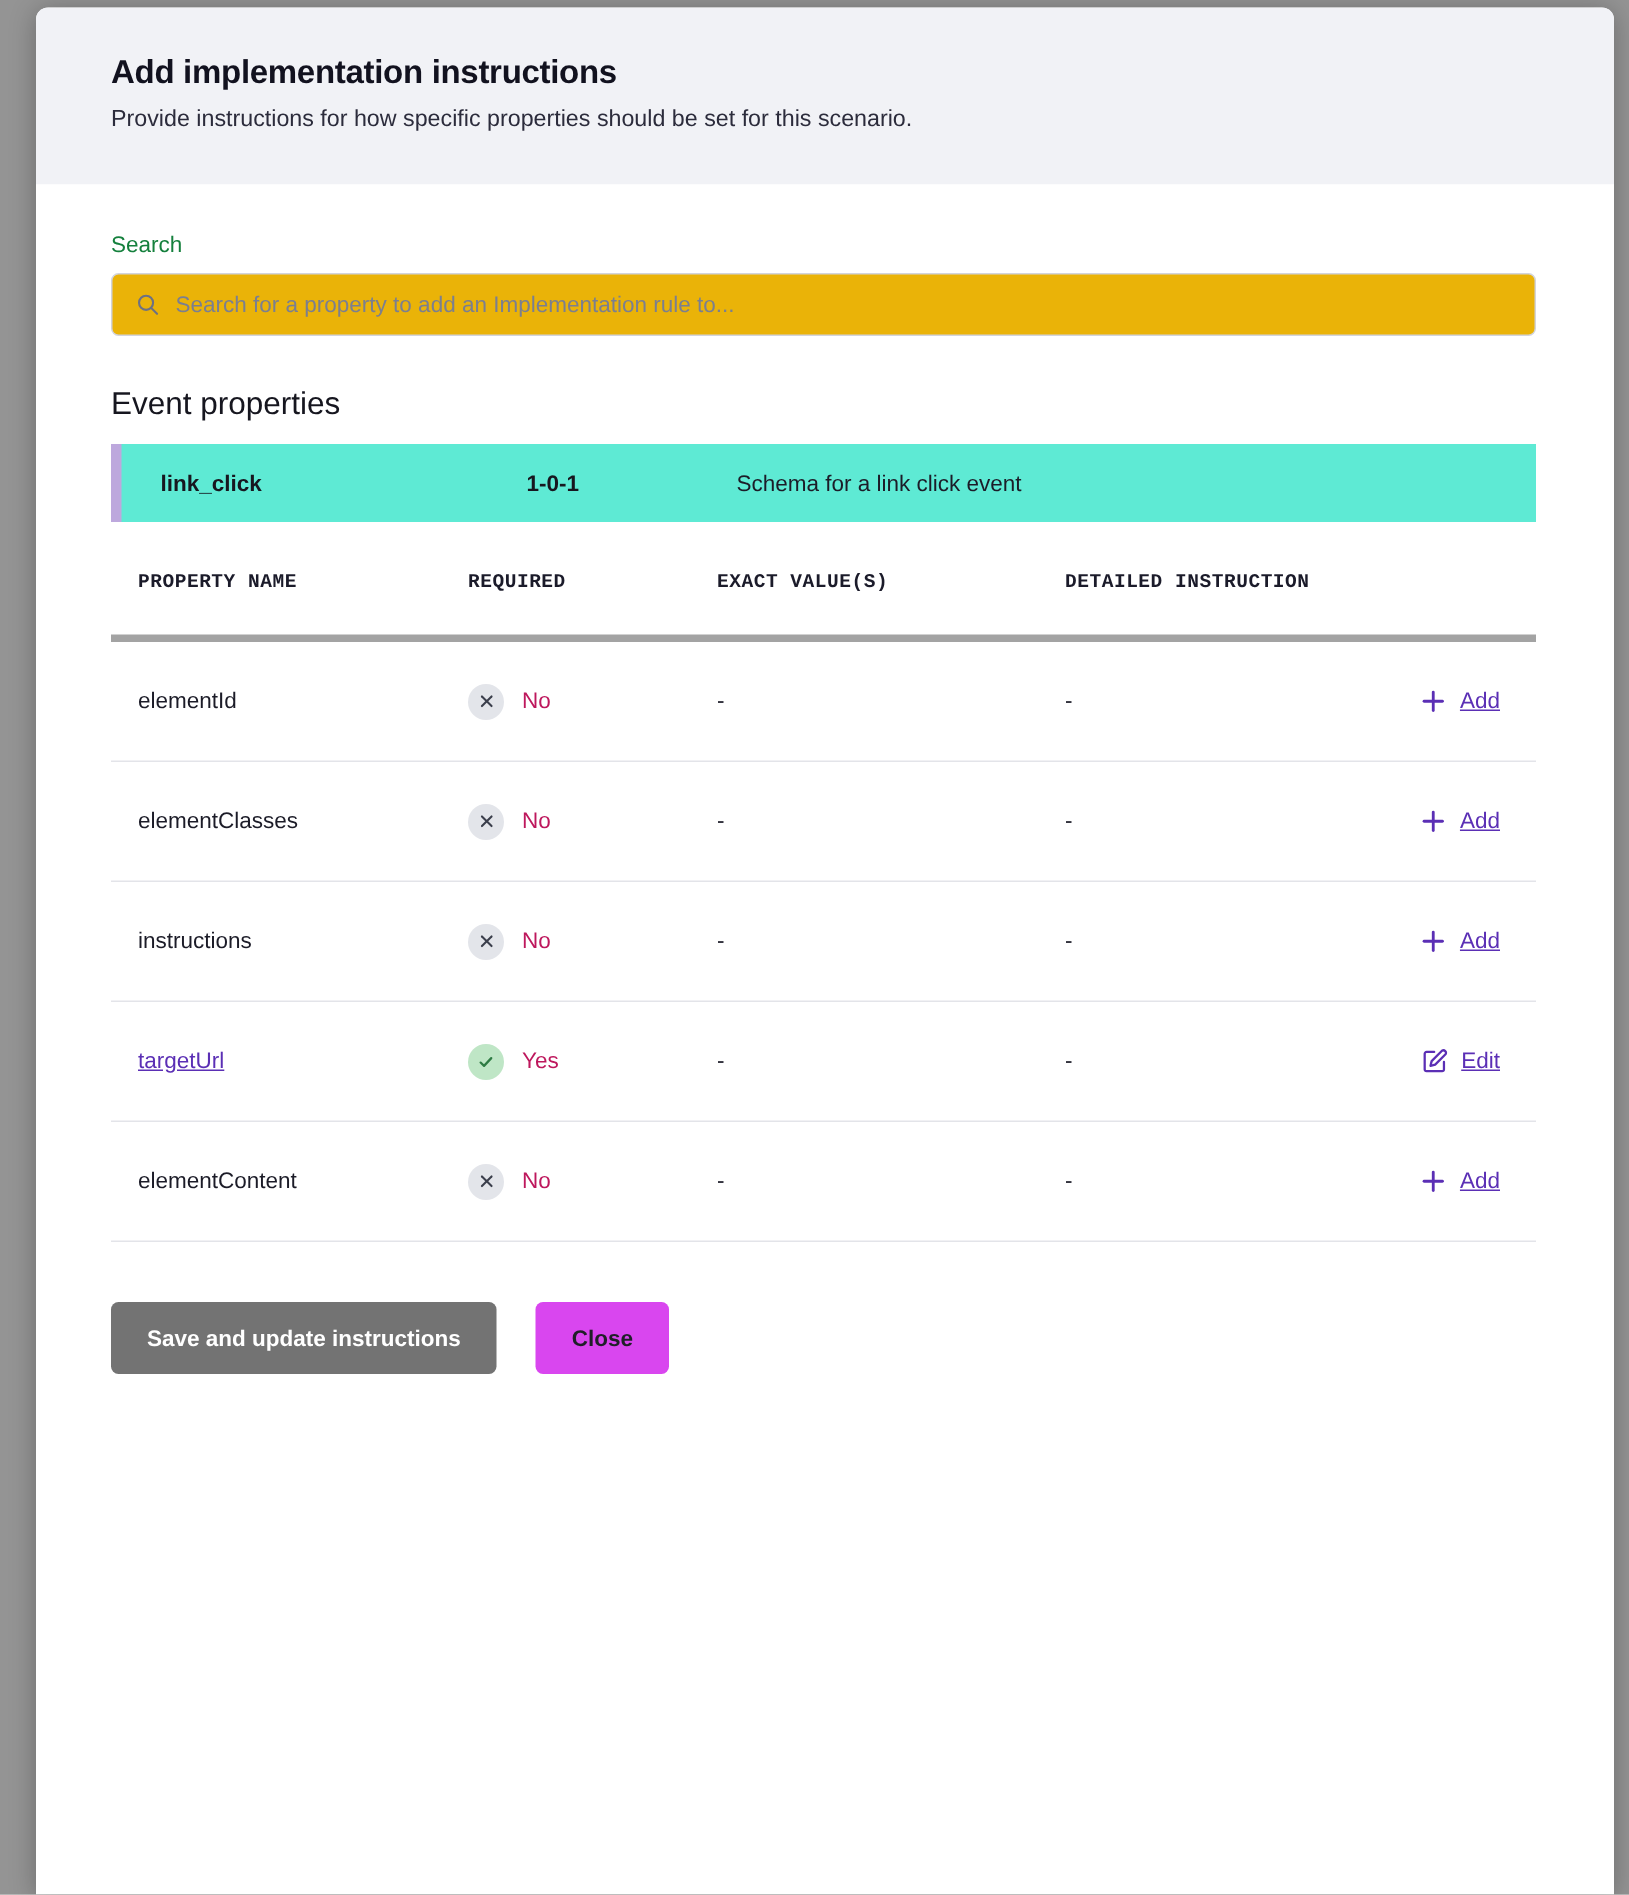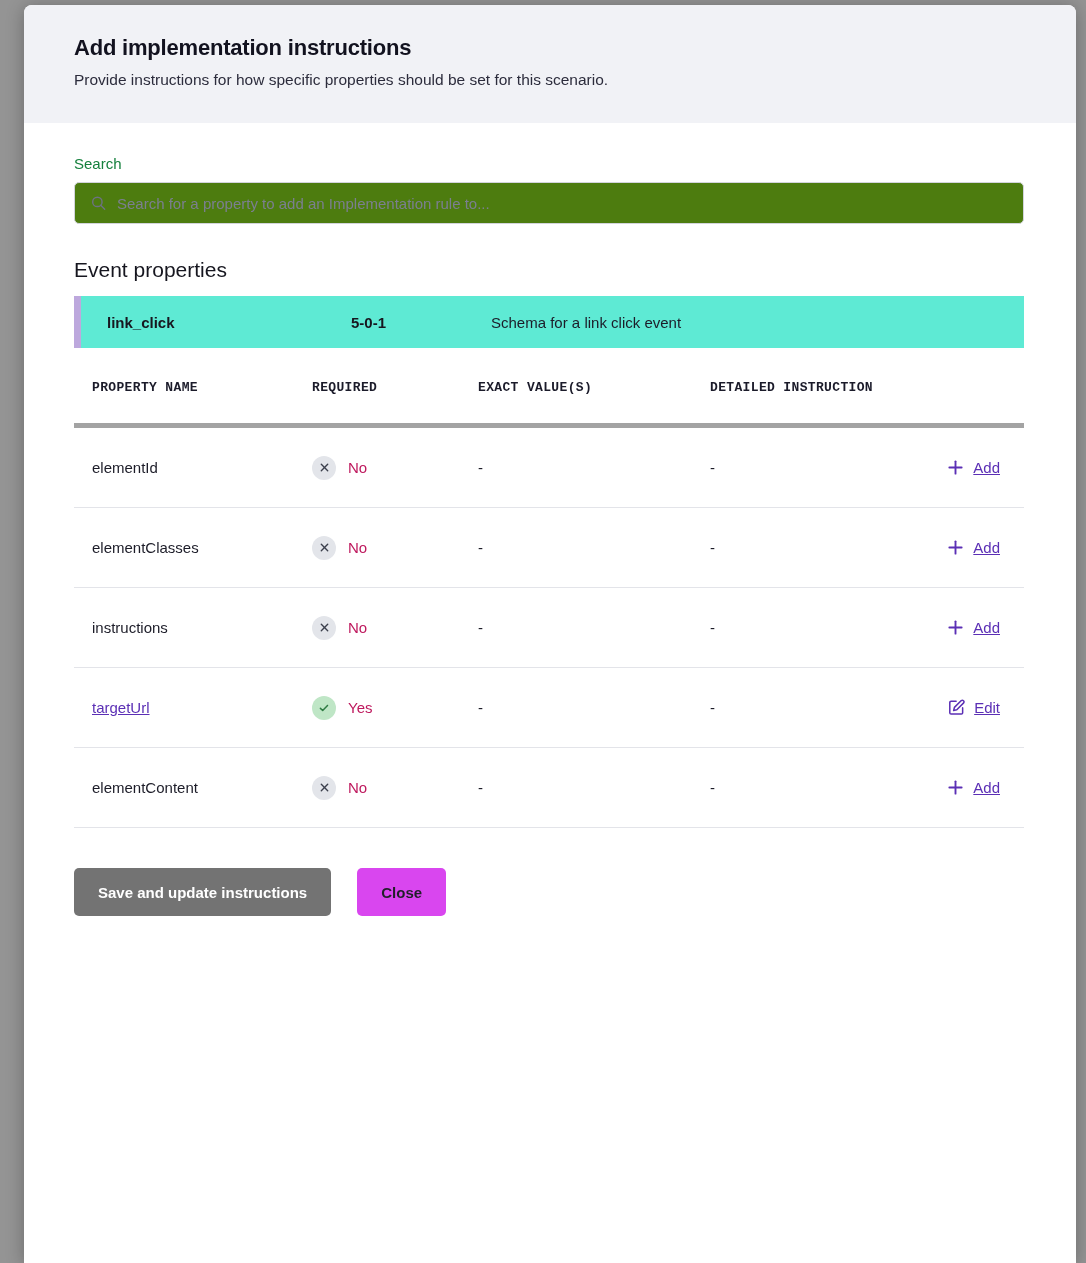--- a/index.html
+++ b/index.html
@@ -78,21 +78,21 @@
   }
 
   .search-wrap {
     position: relative;
     width: 950px;
     height: 42px;
     border: 1px solid #d2d4dc;
     border-radius: 5px;
     display: flex;
     align-items: center;
-    background: #4d7c0f;
+    background: #eab308;
   }
   .search-icon {
     position: absolute;
     left: 16px;
     top: 50%;
     transform: translateY(-50%);
     width: 15px; height: 15px;
     display: block;
   }
   .search-input {
@@ -261,21 +261,21 @@
           <line x1="10.4" y1="10.4" x2="14.6" y2="14.6" stroke="#6d7183" stroke-width="1.5" stroke-linecap="round"></line>
         </svg>
       </span>
       <input class="search-input" type="text" placeholder="Search for a property to add an Implementation rule to..." style="">
     </div>
 
     <div class="section-title">Event properties</div>
 
     <div class="event-banner">
       <div class="event-name">link_click</div>
-      <div class="event-version">5-0-1</div>
+      <div class="event-version">1-0-1</div>
       <div class="event-desc">Schema for a link click event</div>
     </div>
 
     <div class="prop-table">
 
       <div class="prop-row head">
         <div class="c-name th">PROPERTY NAME</div>
         <div class="c-req th">REQUIRED</div>
         <div class="c-exact th">EXACT VALUE(S)</div>
         <div class="c-detail th">DETAILED INSTRUCTION</div>

